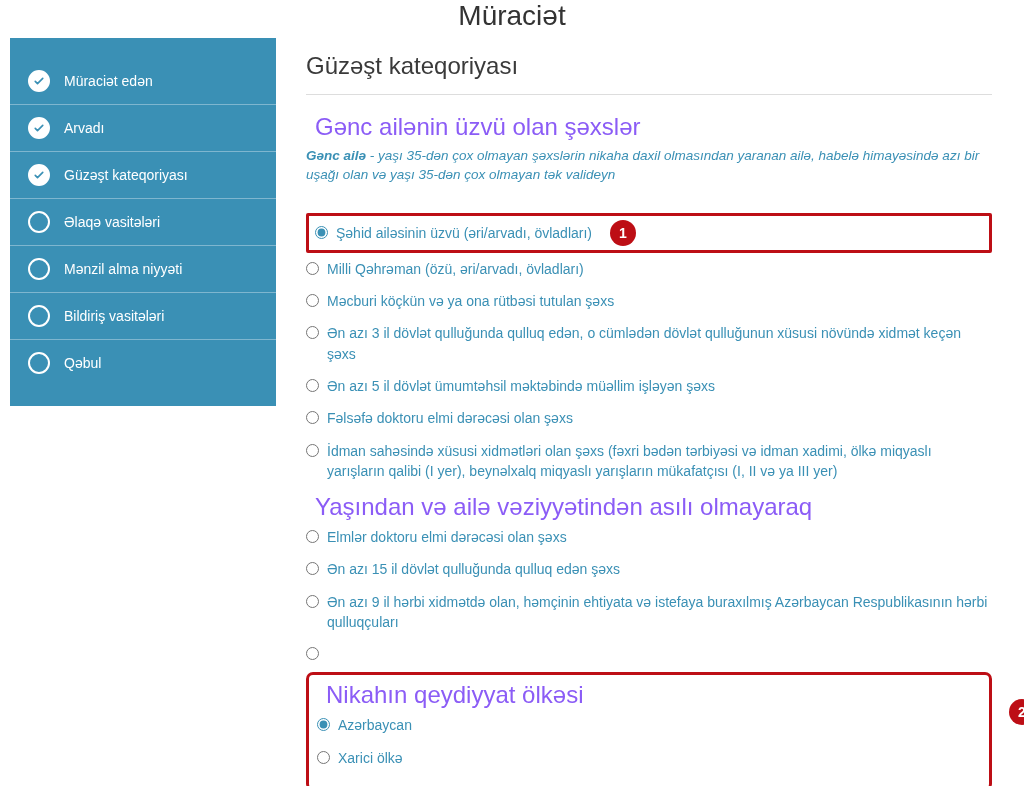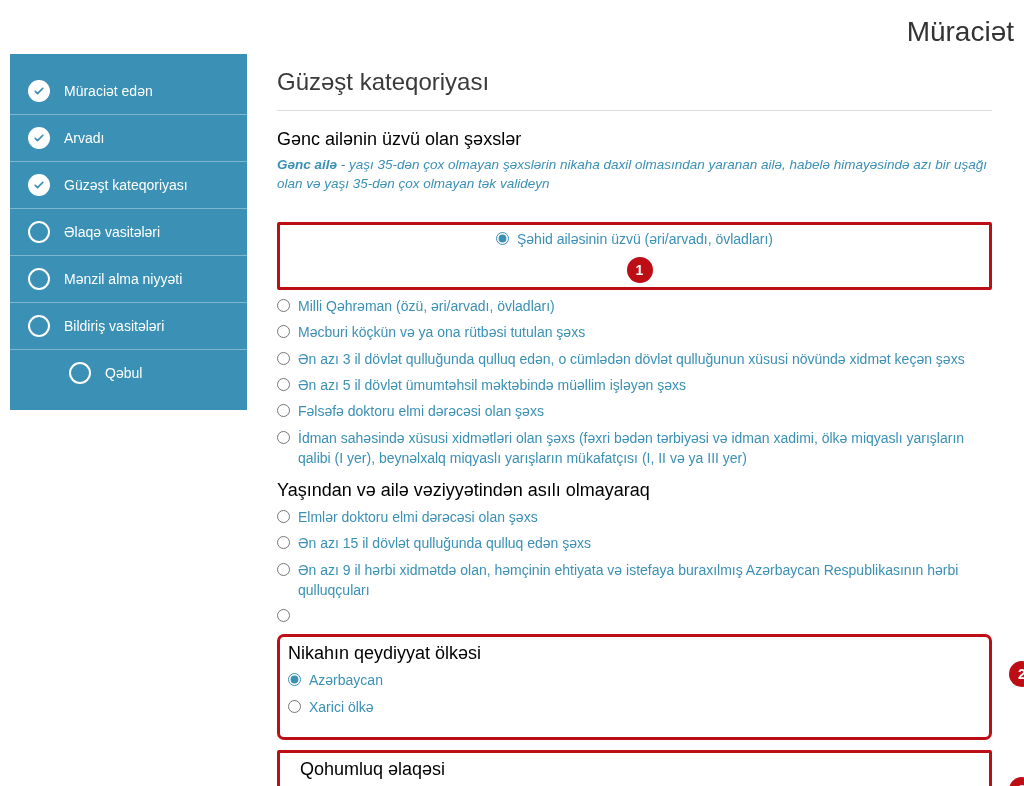--- a/index.html
+++ b/index.html
@@ -8,49 +8,49 @@
     background: #ffffff;
     color: #444;
     font-size: 14px;
   }
   .page {
     width: 1024px;
     margin: 0 auto;
     padding: 0 10px;
   }
   .page-title {
-    text-align: right;
+    text-align: center;
     font-size: 28px;
     font-weight: 400;
     color: #333;
-    padding: 16px 0 6px 0;
+    padding: 0 0 6px 0;
   }
   .layout {
     display: flex;
     align-items: flex-start;
     gap: 0;
   }
 
   
   .sidebar {
-    width: 237px;
+    width: 266px;
     background: #3a90b5;
-    padding: 14px 0;
+    padding: 20px 0;
     flex-shrink: 0;
   }
   .side-item {
     display: flex;
     align-items: center;
     color: #fff;
     padding: 12px 20px 12px 18px;
     border-bottom: 1px solid rgba(255,255,255,0.35);
     font-size: 14px;
     cursor: pointer;
   }
-  .side-item:last-child { border-bottom: none; margin-left: 41px; }
+  .side-item:last-child { border-bottom: none; }
   .side-icon {
     width: 22px; height: 22px;
     border: 2px solid #fff;
     border-radius: 50%;
     display: inline-flex;
     align-items: center;
     justify-content: center;
     margin-right: 14px;
     flex-shrink: 0;
     background: transparent;
@@ -65,33 +65,33 @@
   }
   .main h1 {
     font-size: 24px;
     font-weight: 400;
     color: #3a3a3a;
     padding-bottom: 14px;
     border-bottom: 1px solid #ddd;
     margin-bottom: 18px;
   }
   .main h2 {
-    font-size: 18px;
+    font-size: 24px;
     font-weight: 400;
-    color: #000000;
-    margin: 6px 0 6px 0;
+    color: #8b5cf6;
+    margin: 6px 0 6px 9px;
   }
   .main .hint {
     font-style: italic;
     color: #3a90b5;
     font-size: 13.5px;
     line-height: 1.4;
     margin-bottom: 28px;
   }
-  .radios { display: flex; flex-direction: column; gap: 6px; margin-bottom: 12px; }
+  .radios { display: flex; flex-direction: column; gap: 12px; margin-bottom: 12px; }
   .radio-row {
     display: flex;
     align-items: flex-start;
     gap: 8px;
     color: #3a90b5;
     line-height: 1.45;
   }
   .radio-row input[type=radio] {
     margin-top: 3px;
     accent-color: #3a90b5;
@@ -178,21 +178,21 @@
       </div>
 
     <div class="main">
       <h1>Güzəşt kateqoriyası</h1>
 
       <h2>Gənc ailənin üzvü olan şəxslər</h2>
       <p class="hint">
         <strong>Gənc ailə</strong><span> - yaşı 35-dən çox olmayan şəxslərin nikaha daxil olmasından yaranan ailə, habelə himayəsində azı bir uşağı olan və yaşı 35-dən çox olmayan tək valideyn</span>
       </p>
 
-      <div class="callout callout-1" style="margin-bottom:6px;flex-direction:column;">
+      <div class="callout callout-1" style="margin-bottom:6px;">
         <div class="radio-row">
           <input type="radio" name="cat1" checked="" style="">
           <label>Şəhid ailəsinin üzvü (əri/arvadı, övladları)</label>
         </div>
         <div class="badge">1</div>
       </div>
 
       <div class="radios" id="sec1-rest">
           <div class="radio-row">
             <input type="radio" name="cat1" style="">

